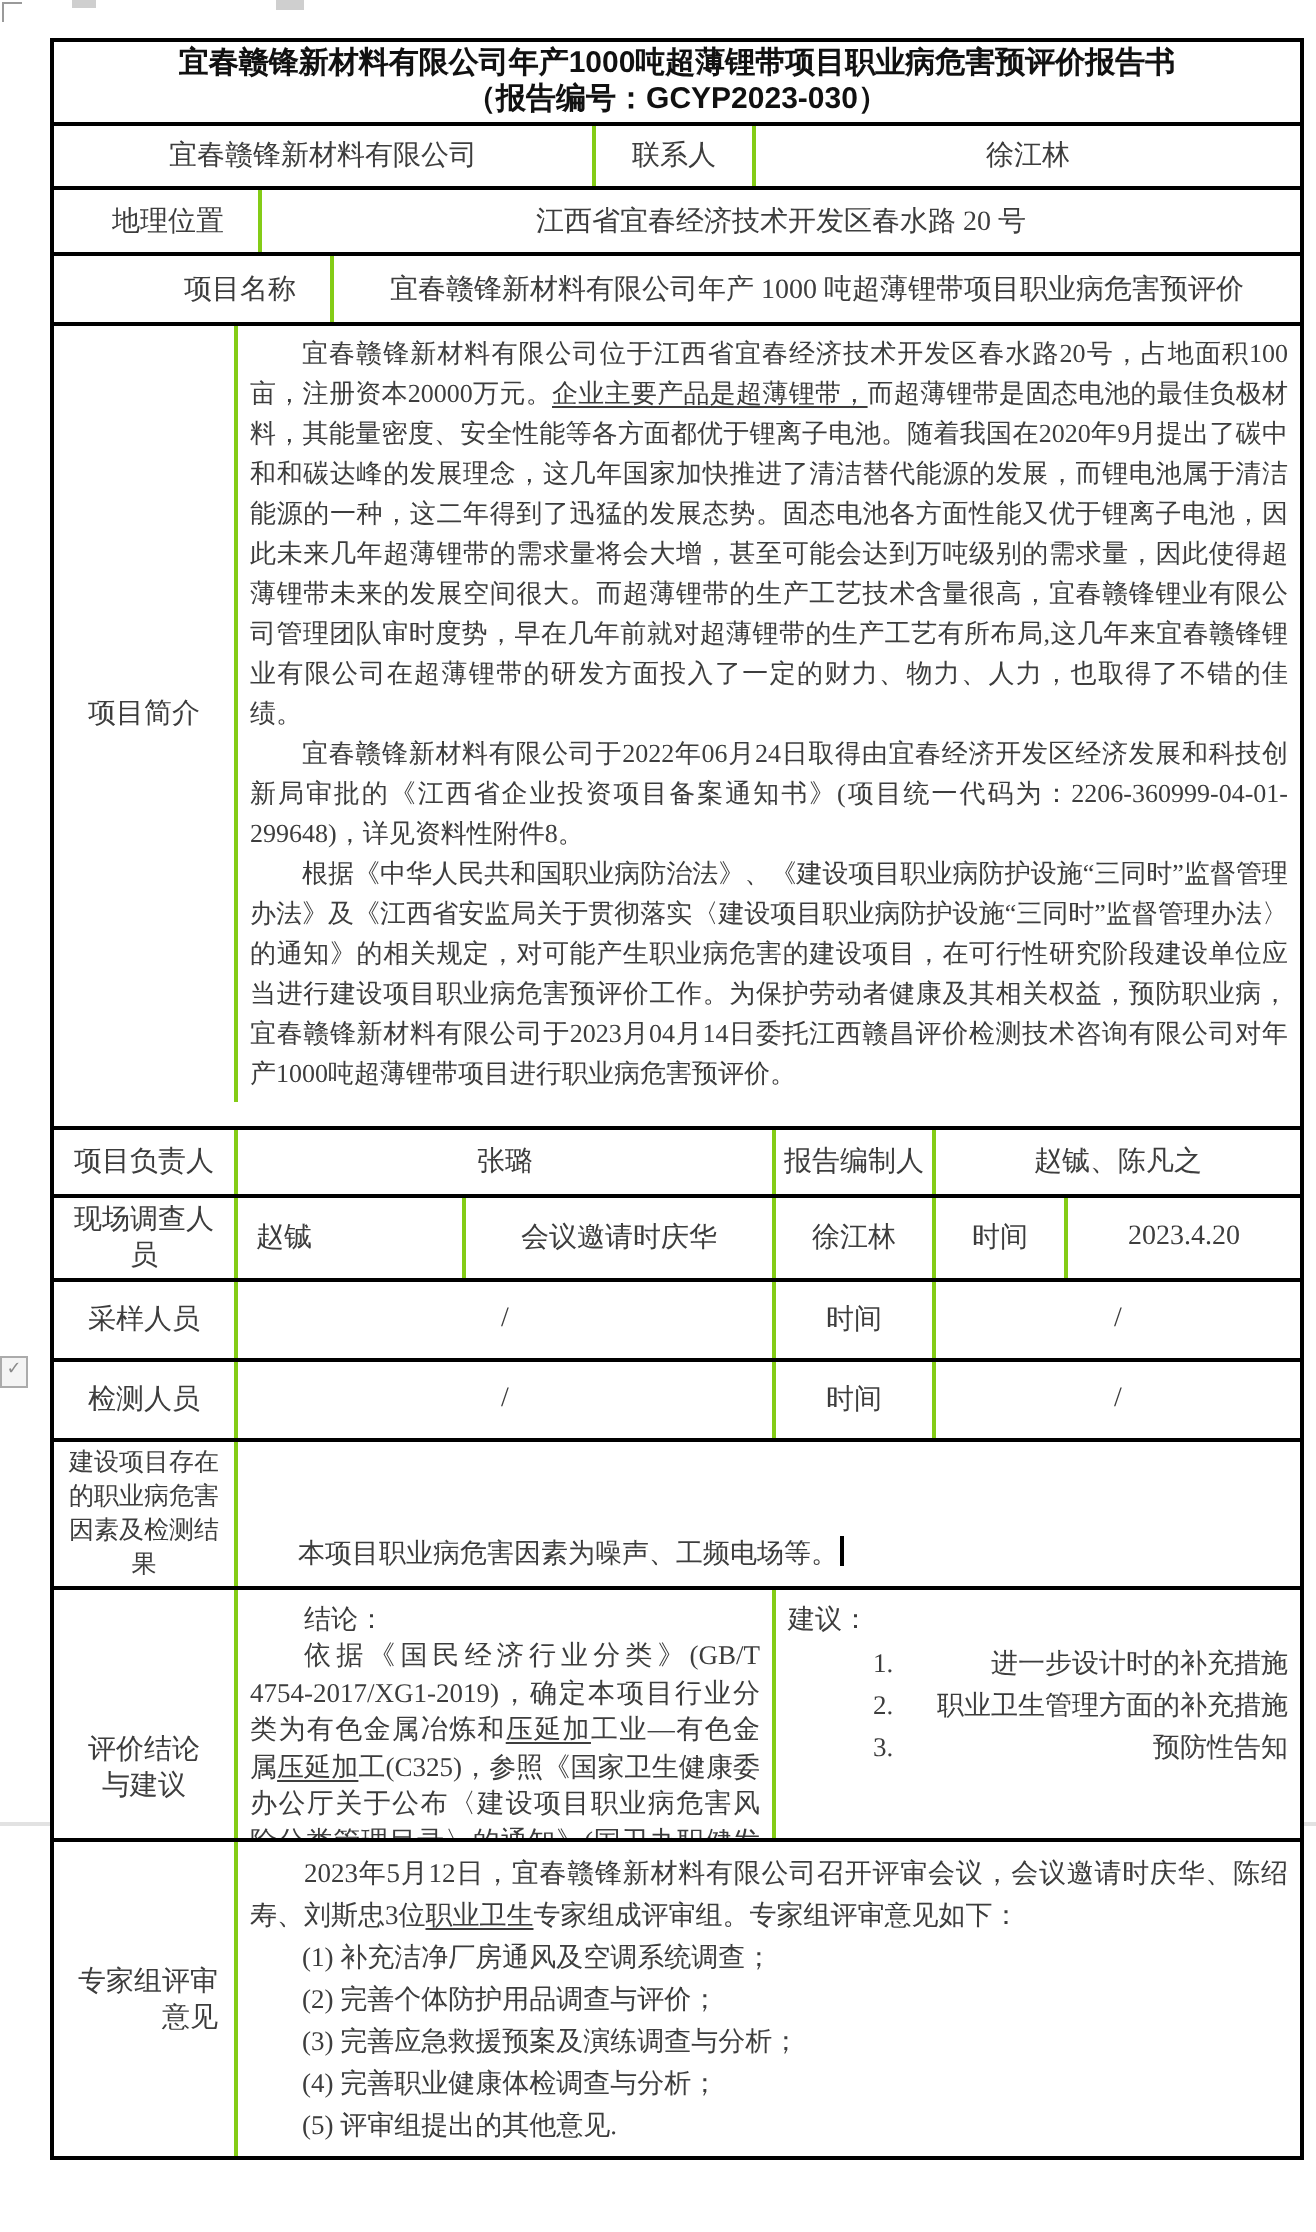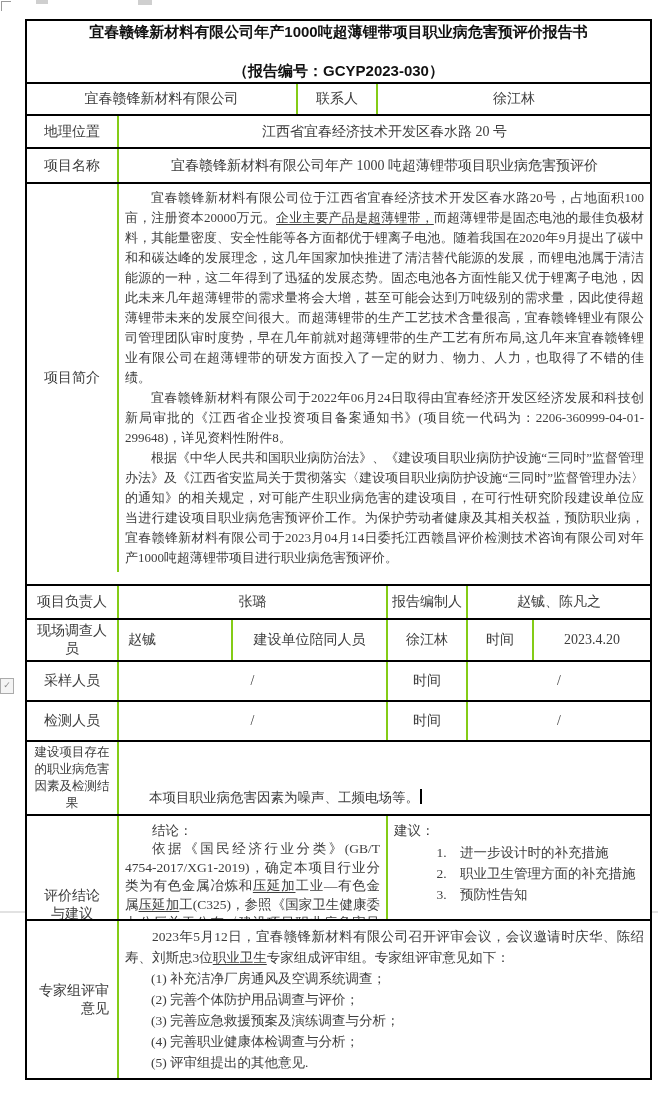--- a/index.html
+++ b/index.html
@@ -37,34 +37,34 @@
   .cen{align-items:center;text-align:center;}
   .w-a{flex:0 0 90px;}
   .w-b{flex:0 0 269px;}
   .w-c{flex:0 0 80px;}
   .w-b1{flex:0 0 114px;}
   .w-b2{flex:0 0 155px;}
   .w-d1{flex:0 0 66px;}
   
   .title-row{min-height:35px;}
   .r-unit{min-height:30px;}
-  .r-loc{min-height:31px;}
-  .r-name{min-height:33px;}
+  .r-loc{min-height:31px;padding-left:12px;}
+  .r-name{min-height:33px;padding-left:48px;}
   .r-leader{min-height:32px;margin-top:12px;}
   .r-survey{min-height:36px;}
   .r-sampling{min-height:38px;}
   .r-testing{min-height:38px;}
   .r-hazard{min-height:58px;}
   .r-expert{min-height:148px;}
   
   .title-cell{
     font-family:"Liberation Sans","DejaVu Sans",sans-serif;
     font-weight:bold;color:#111;
     font-size:15px;line-height:18px;
-    text-align:center;align-items:center;gap:21px;
+    text-align:center;align-items:center;
   }
   
   .intro-cell{justify-content:flex-start;padding:4px 6px;}
   .para{
     text-indent:2em;
     text-align:justify;
     font-size:13px;line-height:20px;
     margin:0;
   }
   .u{text-decoration:underline;text-decoration-thickness:1px;text-underline-offset:2px;}
@@ -74,21 +74,21 @@
   .cursor{
     display:inline-block;width:2px;height:15px;background:#000;
     vertical-align:-2px;margin-left:1px;
   }
   
   .eval-cell{justify-content:flex-start;padding:5px 6px;}
   .eval-title{text-indent:2em;font-size:13.5px;line-height:19px;}
   .eval-body{text-indent:2em;text-align:justify;font-size:13.5px;line-height:18.5px;}
   .sugg-cell{justify-content:flex-start;padding:5px 6px;}
   .sugg-title{font-size:13.5px;line-height:19px;}
-  .sugg-list{margin:2px 0 0;padding-left:56px;font-size:13.5px;line-height:21px;}
+  .sugg-list{margin:2px 0 0;padding-left:56px;font-size:13.5px;line-height:21px;text-align:right;}
   .sugg-list li{padding-left:10px;}
   
   .expert-cell{justify-content:flex-start;padding:5px 6px;}
   .expert-intro{text-indent:2em;text-align:justify;font-size:13.5px;line-height:21px;}
   .expert-line{padding-left:26px;font-size:13.5px;line-height:21px;}
   
   .handle{
     position:absolute;left:1px;top:1px;width:9px;height:9px;
     border-left:1px solid #9a9a9a;border-top:1px solid #9a9a9a;
   }
@@ -153,21 +153,21 @@
     <div class="row r-leader">
       <div class="cell w-a cen">项目负责人</div>
       <div class="cell w-b cen">张璐</div>
       <div class="cell w-c cen">报告编制人</div>
       <div class="cell flex1 cen">赵铖、陈凡之</div>
     </div>
 
     <div class="row r-survey">
       <div class="cell w-a cen">现场调查人员</div>
       <div class="cell w-b1" style="justify-content:center;padding-left:9px;">赵铖</div>
-      <div class="cell w-b2 cen">建设单位陪同人员</div>
+      <div class="cell w-b2 cen">会议邀请时庆华</div>
       <div class="cell w-c cen">徐江林</div>
       <div class="cell w-d1 cen">时间</div>
       <div class="cell flex1 cen">2023.4.20</div>
     </div>
 
     <div class="row r-sampling">
       <div class="cell w-a cen">采样人员</div>
       <div class="cell w-b cen slash">/</div>
       <div class="cell w-c cen">时间</div>
       <div class="cell flex1 cen slash">/</div>

